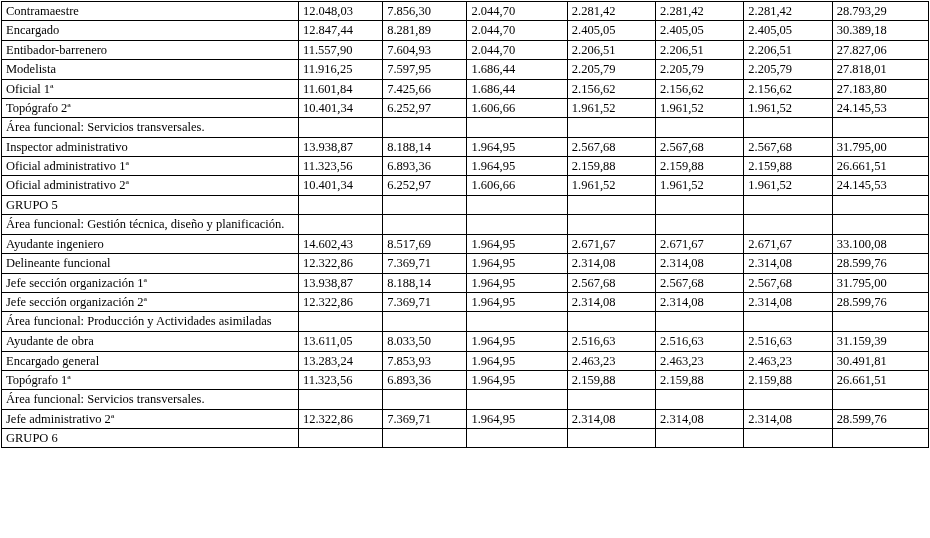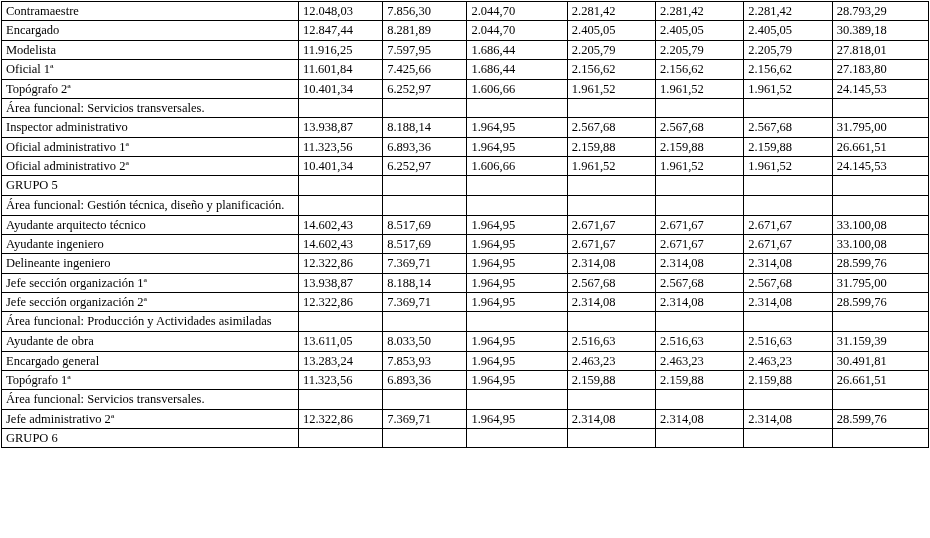--- a/index.html
+++ b/index.html
@@ -72,20 +72,30 @@
         <td class="c0">Encargado</td>
         <td class="c1">12.847,44</td>
         <td class="c2">8.281,89</td>
         <td class="c3">2.044,70</td>
         <td class="c4">2.405,05</td>
         <td class="c5">2.405,05</td>
         <td class="c6">2.405,05</td>
         <td class="c7">30.389,18</td>
       </tr>
 
+      <tr>
+        <td class="c0">Entibador-barrenero</td>
+        <td class="c1">11.557,90</td>
+        <td class="c2">7.604,93</td>
+        <td class="c3">2.044,70</td>
+        <td class="c4">2.206,51</td>
+        <td class="c5">2.206,51</td>
+        <td class="c6">2.206,51</td>
+        <td class="c7">27.827,06</td>
+      </tr>
 
       <tr>
         <td class="c0">Modelista</td>
         <td class="c1">11.916,25</td>
         <td class="c2">7.597,95</td>
         <td class="c3">1.686,44</td>
         <td class="c4">2.205,79</td>
         <td class="c5">2.205,79</td>
         <td class="c6">2.205,79</td>
         <td class="c7">27.818,01</td>
@@ -172,44 +182,34 @@
         <td class="c0 wrap">Área funcional: Gestión técnica, diseño y planificación.</td>
         <td class="c1 blank"></td>
         <td class="c2 blank"></td>
         <td class="c3 blank"></td>
         <td class="c4 blank"></td>
         <td class="c5 blank"></td>
         <td class="c6 blank"></td>
         <td class="c7 blank"></td>
       </tr>
 
-      <tr>
-        <td class="c0">Ayudante arquitecto técnico</td>
+
+      <tr>
+        <td class="c0">Ayudante ingeniero</td>
         <td class="c1">14.602,43</td>
         <td class="c2">8.517,69</td>
         <td class="c3">1.964,95</td>
         <td class="c4">2.671,67</td>
         <td class="c5">2.671,67</td>
         <td class="c6">2.671,67</td>
         <td class="c7">33.100,08</td>
       </tr>
 
       <tr>
-        <td class="c0">Ayudante ingeniero</td>
-        <td class="c1">14.602,43</td>
-        <td class="c2">8.517,69</td>
-        <td class="c3">1.964,95</td>
-        <td class="c4">2.671,67</td>
-        <td class="c5">2.671,67</td>
-        <td class="c6">2.671,67</td>
-        <td class="c7">33.100,08</td>
-      </tr>
-
-      <tr>
-        <td class="c0">Delineante ingeniero</td>
+        <td class="c0">Delineante funcional</td>
         <td class="c1">12.322,86</td>
         <td class="c2">7.369,71</td>
         <td class="c3">1.964,95</td>
         <td class="c4">2.314,08</td>
         <td class="c5">2.314,08</td>
         <td class="c6">2.314,08</td>
         <td class="c7">28.599,76</td>
       </tr>
 
       <tr>

